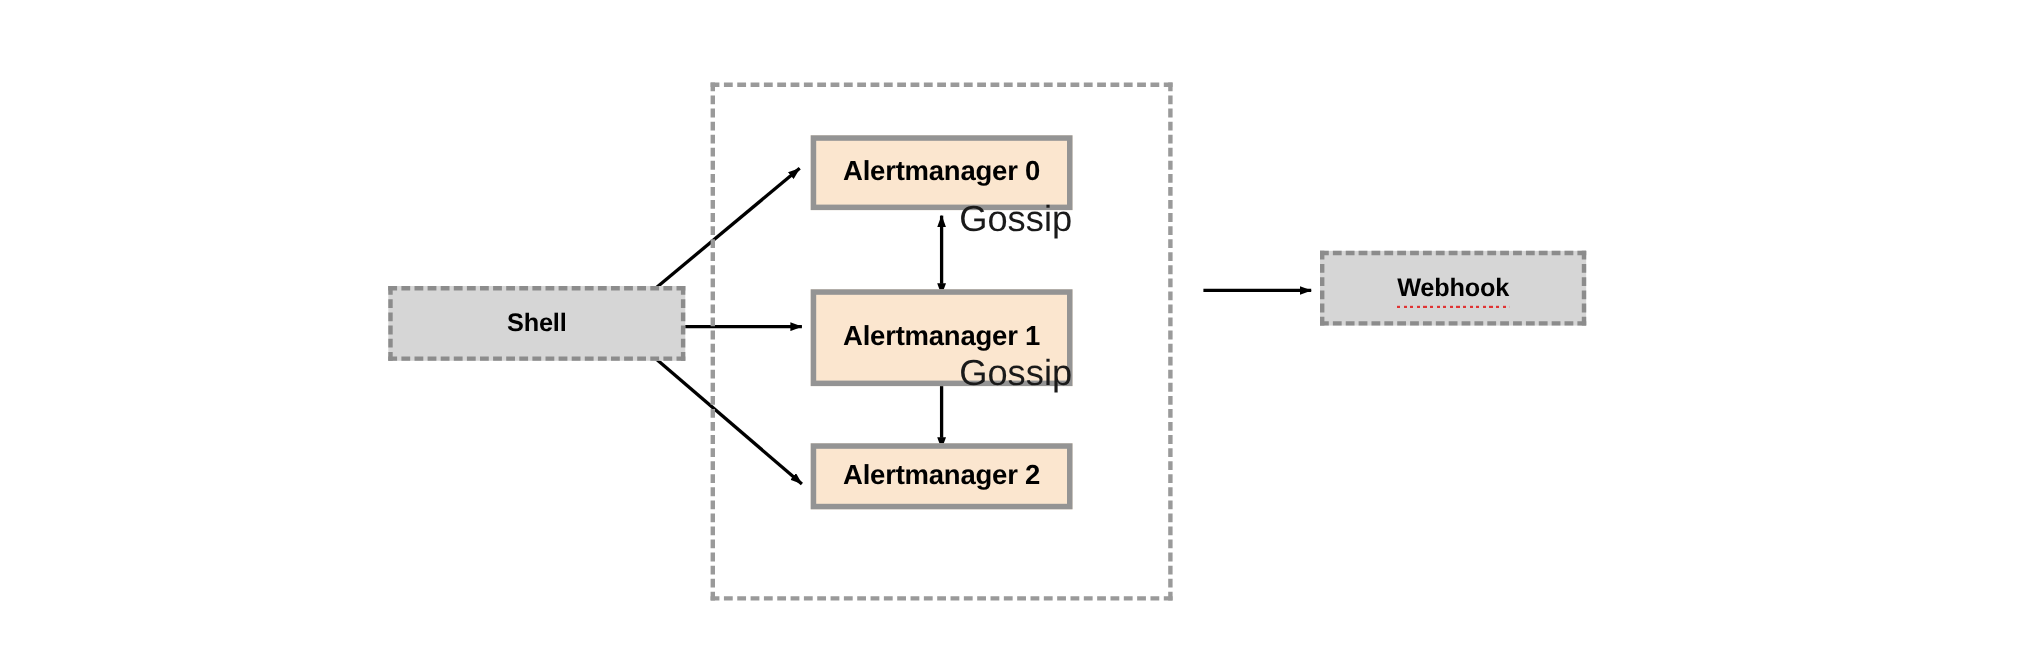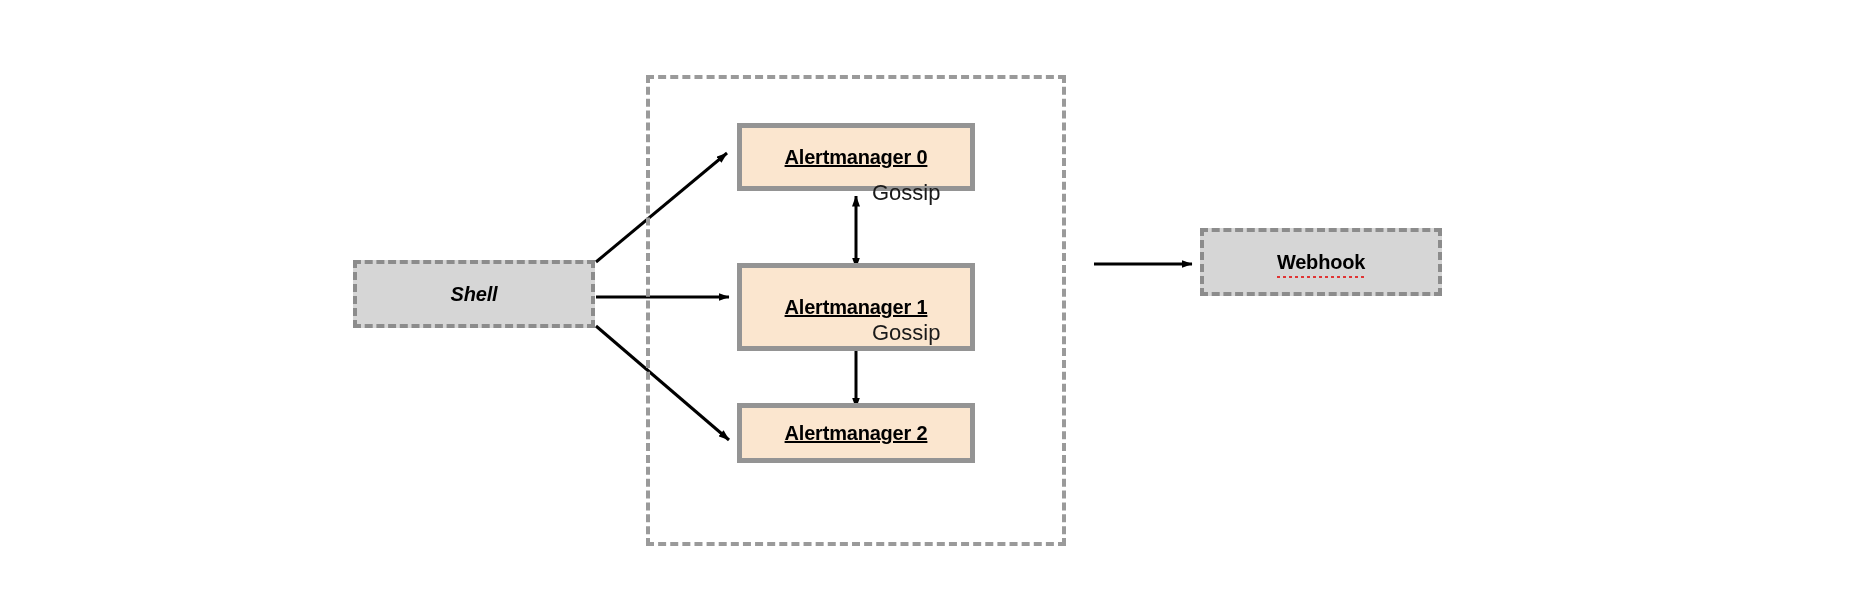--- a/index.html
+++ b/index.html
@@ -42,31 +42,30 @@
     line-height: 1.1;
     letter-spacing: -0.2px;
   }
 
   
   .node-dashed {
     background: #d6d6d6;
     border: 4px dashed #8c8c8c;
   }
   .node-dashed .node-label {
-    font-size: 20px;
+    font-size: 23px;
   }
 
   
   .node-solid {
     background: #fbe6cf;
     border: 5px solid #949494;
   }
   .node-solid .node-label {
-    font-size: 20px;
-    text-decoration: underline;
+    font-size: 25px;
   }
 
   
   .spellcheck {
     position: relative;
     display: inline-block;
   }
   .spellcheck::after {
     content: "";
     position: absolute;
@@ -85,21 +84,21 @@
   .group-box {
     position: absolute;
     box-sizing: border-box;
     border: 4px dashed #9a9a9a;
     background: transparent;
   }
 
   
   .edge-label {
     position: absolute;
-    font-size: 22px;
+    font-size: 33px;
     color: #1a1a1a;
     white-space: nowrap;
     font-family: "Liberation Sans", sans-serif;
   }
 </style>
 </head>
 <body>
 
 <div id="canvas">
 
@@ -121,21 +120,21 @@
 
     <line x1="856" y1="258" x2="856" y2="196" stroke="#000000" stroke-width="3" marker-end="url(#arrowhead)" marker-start="url(#arrowhead-start)"></line>
 
     <line x1="856" y1="398" x2="856" y2="336" stroke="#000000" stroke-width="3" marker-end="url(#arrowhead)" marker-start="url(#arrowhead-start)"></line>
 
     <line x1="1094" y1="264" x2="1192" y2="264" stroke="#000000" stroke-width="3" marker-end="url(#arrowhead)"></line>
   </svg>
 
   <div class="group-box" style="left:646px; top:75px; width:420px; height:471px;"></div>
 
-  <div class="node node-dashed" style="left:353px; top:260px; width:242px; height:68px;font-style:italic;">
+  <div class="node node-dashed" style="left:353px; top:260px; width:270px; height:68px;">
     <span class="node-label">Shell</span>
   </div>
 
   <div class="node node-solid" style="left:737px; top:123px; width:238px; height:68px;">
     <span class="node-label">Alertmanager 0</span>
   </div>
 
   <div class="node node-solid" style="left:737px; top:263px; width:238px; height:88px;">
     <span class="node-label">Alertmanager 1</span>
   </div>

